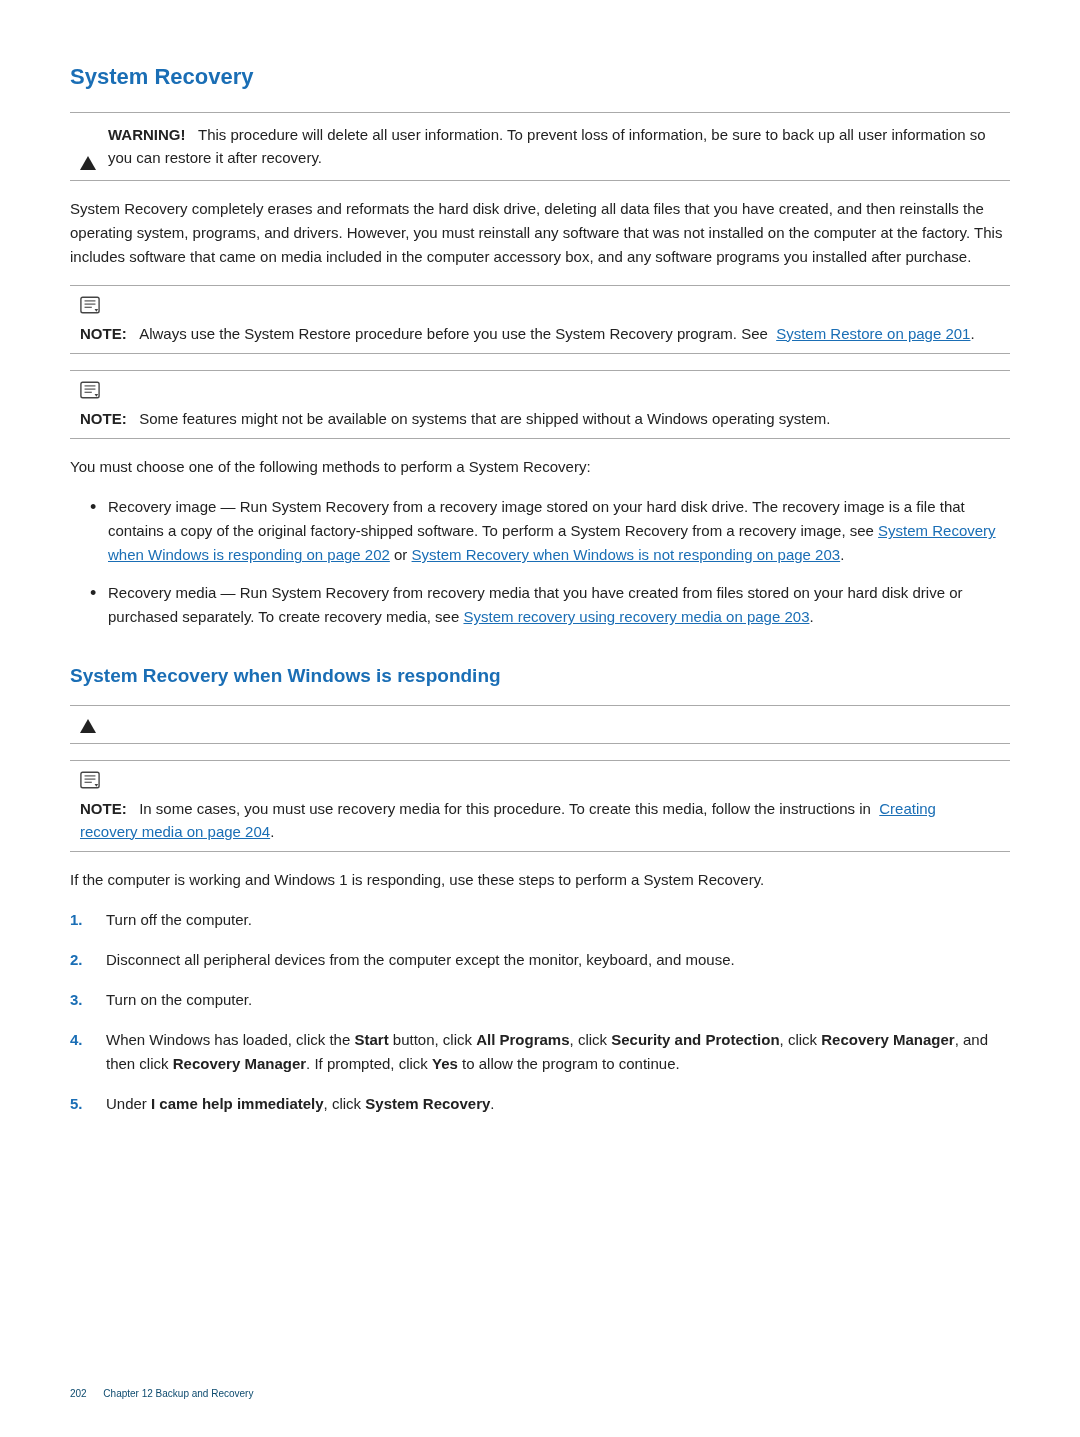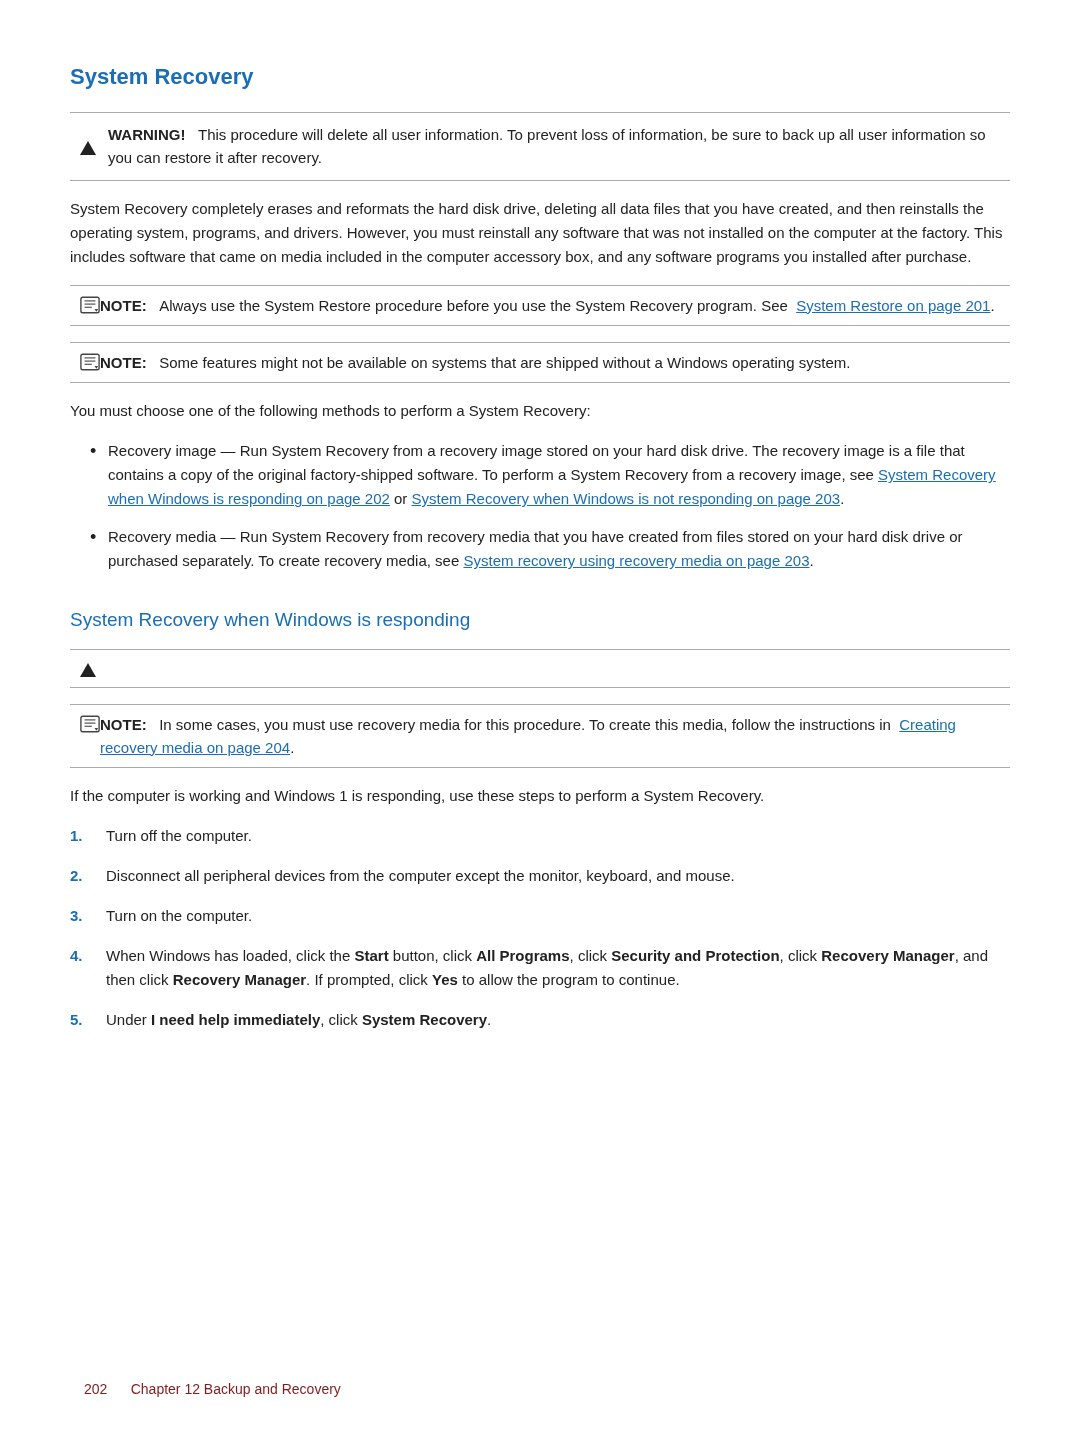--- a/index.html
+++ b/index.html
@@ -16,44 +16,46 @@
     h1.section-title {
       color: #1a6eb5;
       font-size: 22px;
       font-weight: bold;
       margin-bottom: 14px;
       padding-bottom: 4px;
     }
     h2.section-title {
       color: #1a6eb5;
       font-size: 19px;
-      font-weight: normal;
+      font-weight: bold;
       margin-top: 32px;
       margin-bottom: 14px;
     }
     .warning-box, .caution-box {
       border-top: 1px solid #aaa;
       border-bottom: 1px solid #aaa;
       padding: 10px 14px 10px 10px;
       margin-bottom: 16px;
       display: flex;
-      align-items: center;
+      align-items: flex-end;
       gap: 8px;
     }
     .warning-label {
       font-weight: bold;
       color: #222;
     }
     .note-box {
       border-top: 1px solid #aaa;
       border-bottom: 1px solid #aaa;
       padding: 8px 14px 8px 10px;
       margin-bottom: 16px;
       display: flex;
       align-items: flex-start;
+      gap: 8px;
+      flex-direction: column;
     }
     .note-icon {
       font-size: 14px;
       flex-shrink: 0;
       margin-top: 2px;
       display: inline-flex;
       align-items: center;
     }
     .note-icon svg {
       width: 20px;
@@ -105,23 +107,22 @@
       color: #1a6eb5;
       font-weight: bold;
       font-size: 15px;
       min-width: 22px;
       flex-shrink: 0;
     }
     .footer {
       position: fixed;
       bottom: 36px;
       left: 70px;
-      font-size: 14px;
-      color: #7f1d1d;
-      margin-left: 14px;
+      font-size: 10px;
+      color: #0c4a6e;
     }
     .triangle-icon {
       display: inline-block;
       width: 0;
       height: 0;
       border-left: 8px solid transparent;
       border-right: 8px solid transparent;
       border-bottom: 14px solid #222;
       margin-right: 4px;
       vertical-align: middle;
@@ -225,21 +226,21 @@
   <li>
     <span class="step-num">3.</span>
     <span>Turn on the computer.</span>
   </li>
   <li>
     <span class="step-num">4.</span>
     <span>When Windows has loaded, click the <strong>Start</strong> button, click <strong>All Programs</strong>, click <strong>Security and Protection</strong>, click <strong>Recovery Manager</strong>, and then click <strong>Recovery Manager</strong>. If prompted, click <strong>Yes</strong> to allow the program to continue.</span>
   </li>
   <li>
     <span class="step-num">5.</span>
-    <span>Under <strong>I need help immediately</strong>, click <strong>System Recovery</strong>.</span>
+    <span>Under <strong>I came help immediately</strong>, click <strong>System Recovery</strong>.</span>
   </li>
 </ol>
 
 <div class="footer">
   <span>202</span>
   &nbsp;&nbsp;&nbsp;&nbsp;
   <span>Chapter 12   Backup and Recovery</span>
 </div>
 
 </body></html>

